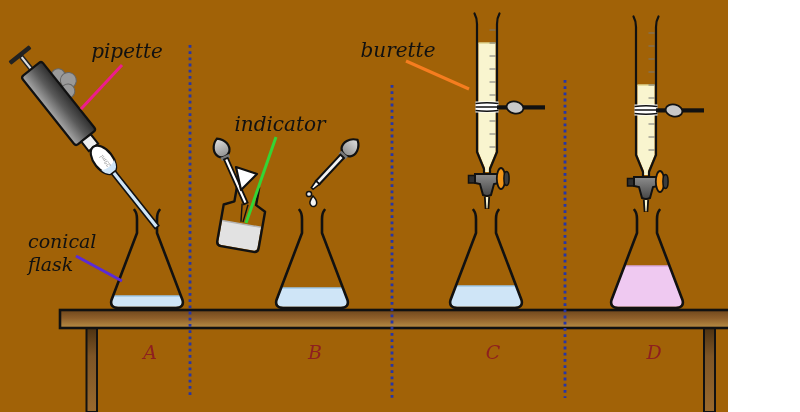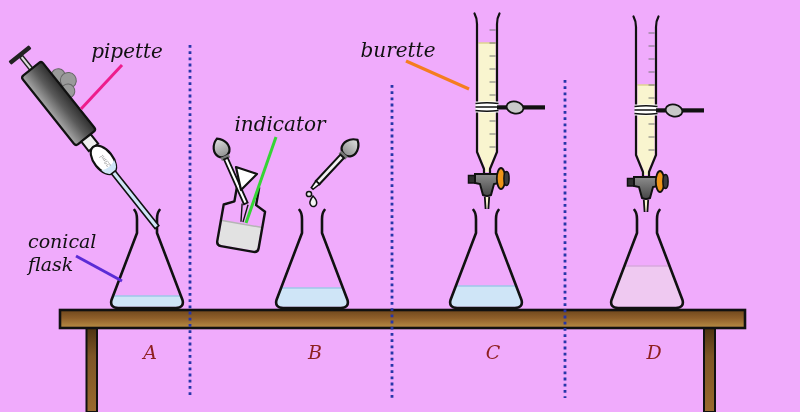--- a/index.html
+++ b/index.html
@@ -1,16 +1,16 @@
 <!DOCTYPE html>
 <html><head>
 <meta charset="utf-8">
 <style>
   html,body{margin:0;padding:0;background:#ffffff;}
-  .stage-wrap{width:800px;height:412px;position:relative;overflow:hidden;background:#f0abfc;}
+  .stage-wrap{width:728px;height:412px;position:relative;overflow:hidden;background:#a16207;}
   svg{display:block;}
   text{font-family:"DejaVu Serif", serif;}
   .hand{font-style:italic;}
 </style>
 </head>
 <body>
 
 <div class="stage-wrap">
 <svg width="800" height="412" viewBox="0 0 800 412">
   <defs>

